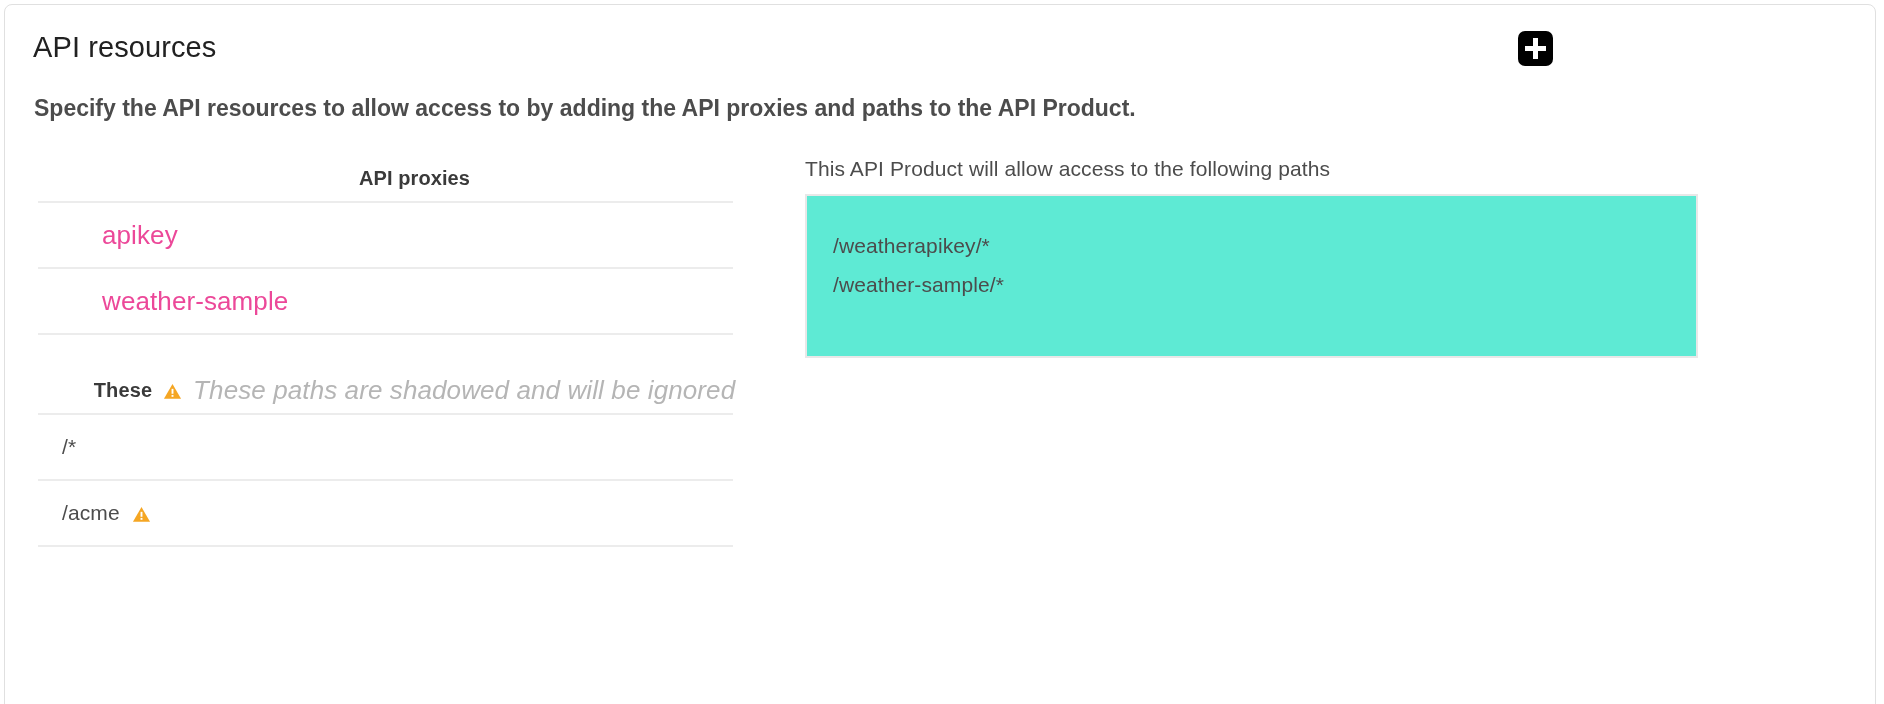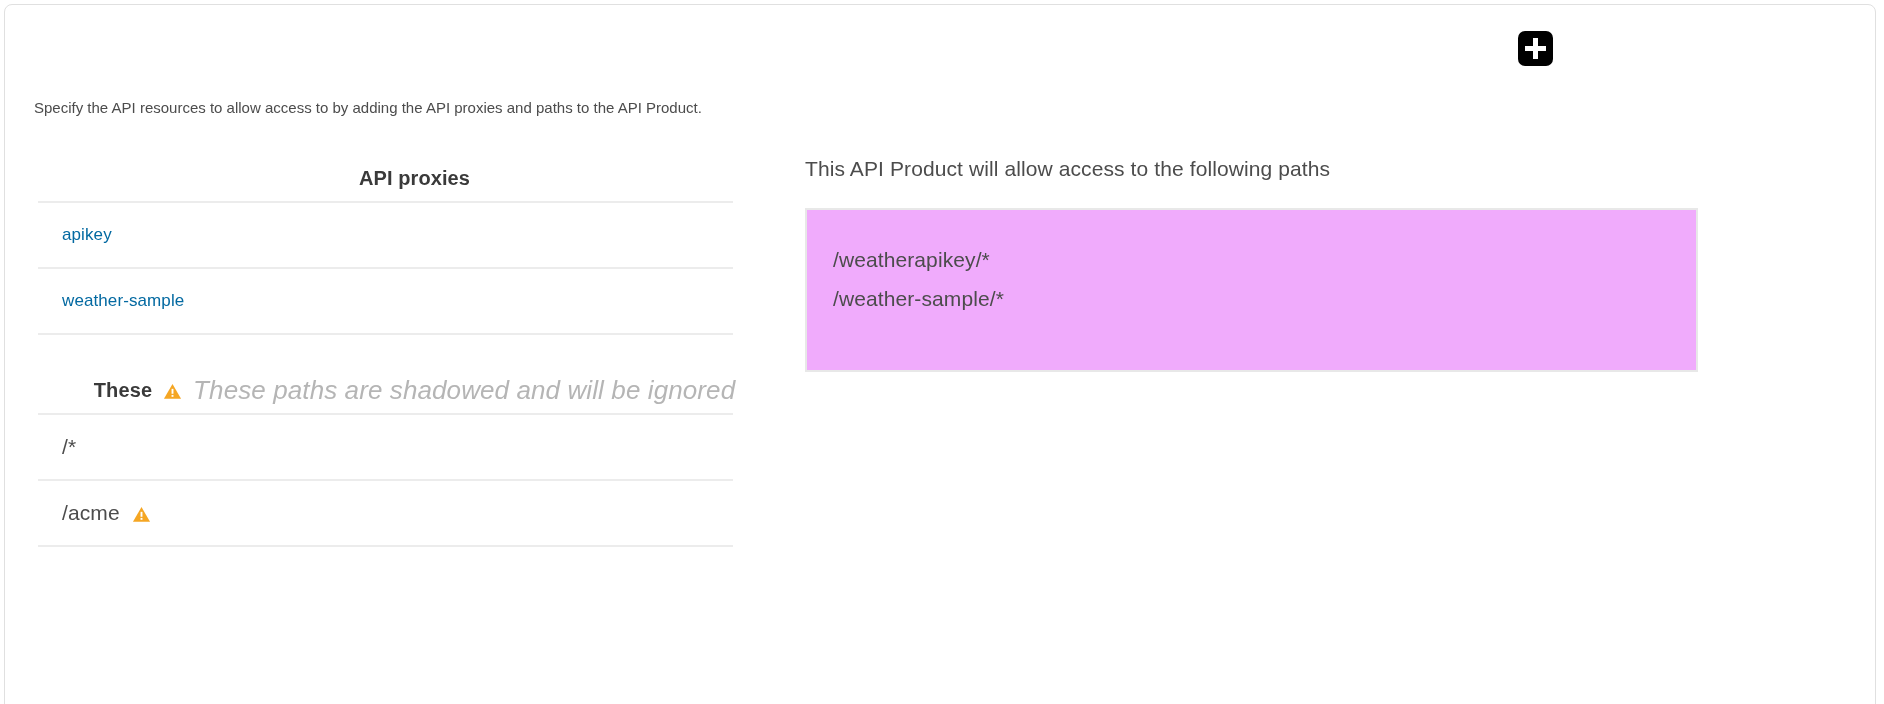--- a/index.html
+++ b/index.html
@@ -74,22 +74,22 @@
     width: 5px;
     height: 21px;
     background: #ffffff;
   }
 
   
   .description {
     position: absolute;
     left: 29px;
     top: 88px;
-    font-size: 15px;
-    font-weight: 400;
+    font-size: 23px;
+    font-weight: 700;
     color: #4c4c4c;
     line-height: 30px;
     white-space: nowrap;
   }
 
   
   .left-col {
     position: absolute;
     left: 0;
     top: 150px;
@@ -140,25 +140,26 @@
     height: 66px;
     display: flex;
     align-items: center;
     gap: 12px;
     padding-left: 24px;
     box-sizing: border-box;
     border-bottom: 2px solid #ececec;
     background: #ffffff;
   }
   .item-link {
-    font-size: 17px;
-    color: #0369a1;
+    font-size: 26px;
+    color: #ec4899;
     text-decoration: none;
     cursor: pointer;
     letter-spacing: 0.1px;
+    margin-left: 40px;
   }
   .item-text {
     font-size: 21px;
     color: #4c4c4c;
     letter-spacing: 0.1px;
   }
 
   .spacer-proxies { height: 32px; }
 
   
@@ -174,41 +175,42 @@
 
   
   .right-label {
     font-size: 21px;
     color: #4c4c4c;
     line-height: 28px;
     letter-spacing: 0.1px;
     padding-left: 0;
   }
   .paths-box {
-    margin-top: 25px;
+    margin-top: 11px;
     width: 893px;
     height: 164px;
     box-sizing: border-box;
     border: 2px solid #e8e8e8;
-    background: #f0abfc;
+    background: #5eead4;
     padding: 30px 0 0 26px;
   }
   .paths-box .path-line {
     font-size: 21px;
     color: #4c4c4c;
     line-height: 39px;
     letter-spacing: 0.1px;
   }
 </style>
 </head>
 <body>
 
 <div class="card">
 
   <div class="card-header">
+    <div class="page-title">API resources</div>
 
     <button class="add-btn">
       <span class="plus-h"></span>
       <span class="plus-v"></span>
     </button>
   </div>
 
   <div class="description">Specify the API resources to allow access to by adding the API proxies and paths to the API Product.</div>
 
   <div class="left-col">

